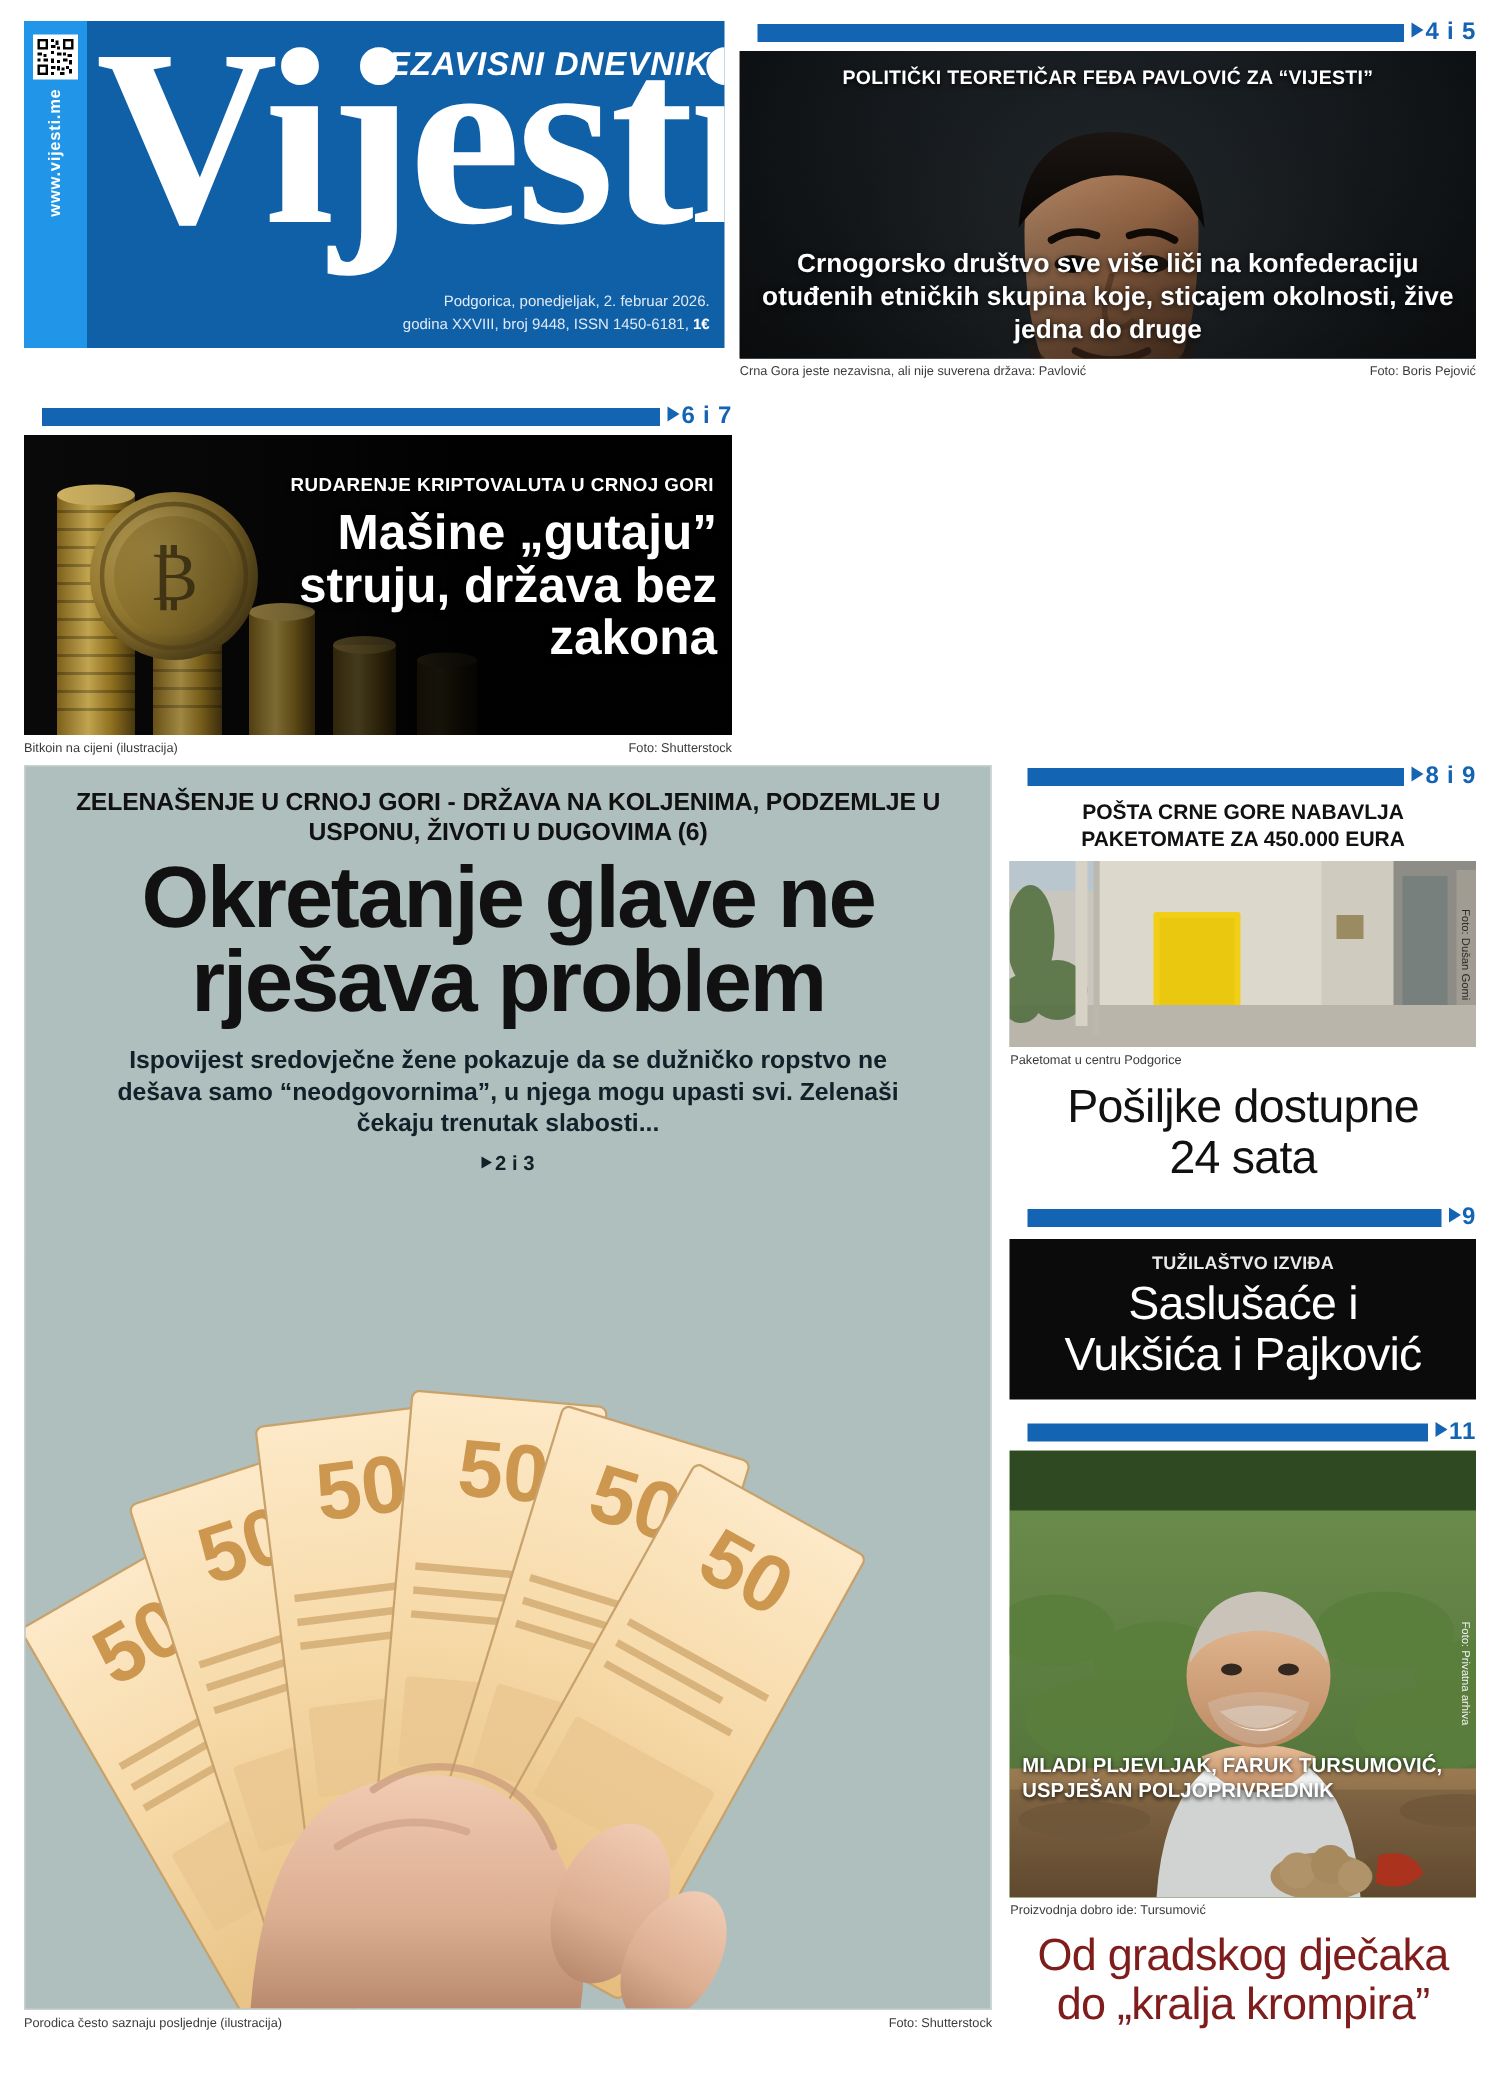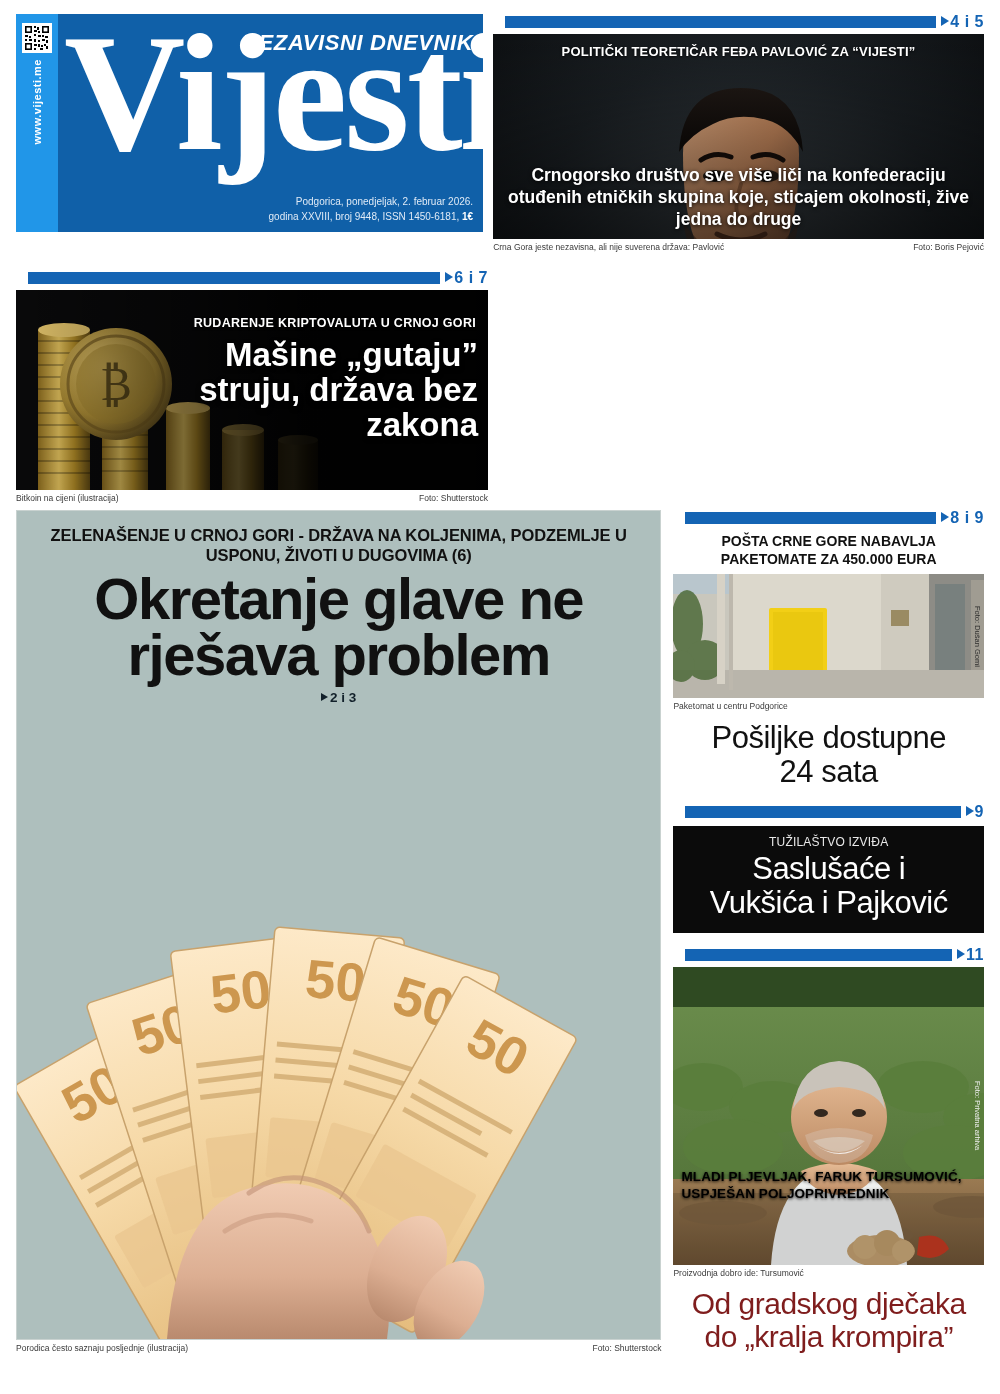--- a/index.html
+++ b/index.html
@@ -141,28 +141,28 @@
     display:flex; align-items:center; justify-content:center; background: rgba(255,255,255,.0);
   }
   .side-h {
     text-align:center; color:#111; font-size: 31px; line-height: 1.08; font-weight: 400;
     margin: 10px 4px 0; letter-spacing:-.5px;
   }
 
   
   .blackbox { background:#0b0b0b; padding: 9px 10px 14px; margin-top: 6px; }
   .blackbox .kicker {
-    text-align:center; color:#e9e9e9; font-size: 12px; font-weight: 400; letter-spacing:.2px;
+    text-align:center; color:#e9e9e9; font-size: 12px; font-weight: 700; letter-spacing:.2px;
   }
   .blackbox .h { text-align:center; color:#fff; font-size: 31px; line-height: 1.08; font-weight: 400; margin-top: 3px; letter-spacing:-.5px;}
 
   
   .farm-photo { position:relative; height: 298px; overflow:hidden; margin-top: 4px; background:#6c8f4a; }
   .farm-photo .overlay {
-    position:absolute; left: 8px; right: 18px; bottom: 62px; color:#000000;
+    position:absolute; left: 8px; right: 18px; bottom: 62px; color:#ffffff;
     font-size: 13.5px; font-weight: 800; line-height: 1.25; letter-spacing:.1px;
     text-shadow: 0 1px 3px rgba(0,0,0,.85); z-index: 4;
   }
   .farm-h {
     text-align:center; color:#7f1d1d; font-size: 30px; line-height: 1.1; font-weight: 400; margin-top: 9px;
     letter-spacing:-.5px;
   }
 </style>
 </head>
 <body>
@@ -371,20 +371,21 @@
 
   <div class="body" style="margin-top:258px;">
 
     <div class="col-main">
       <div class="feature">
         <div class="kicker">ZELENAŠENJE U CRNOJ GORI - DRŽAVA NA KOLJENIMA, PODZEMLJE U USPONU, ŽIVOTI U DUGOVIMA (6)</div>
         <div class="h1">
           <span>Okretanje glave ne</span><br>
           <span>rješava problem</span>
         </div>
+        <div class="sub">Ispovijest sredovječne žene pokazuje da se dužničko ropstvo ne dešava samo “neodgovornima”, u njega mogu upasti svi. Zelenaši čekaju trenutak slabosti...</div>
         <div class="pgref"><span class="tri"></span><span>2 i 3</span></div>
         <div class="money">
           <svg width="622" height="500" viewBox="0 0 622 500" style="display:block" aria-hidden="true">
             <defs>
               <linearGradient id="note" x1="0" y1="0" x2="0" y2="1">
                 <stop offset="0%" stop-color="#fde9c8"></stop>
                   <stop offset="45%" stop-color="#f6d9a7"></stop>
                   <stop offset="100%" stop-color="#e5bd7e"></stop>
               </linearGradient>
               <linearGradient id="noteEdge" x1="0" y1="0" x2="1" y2="0">

